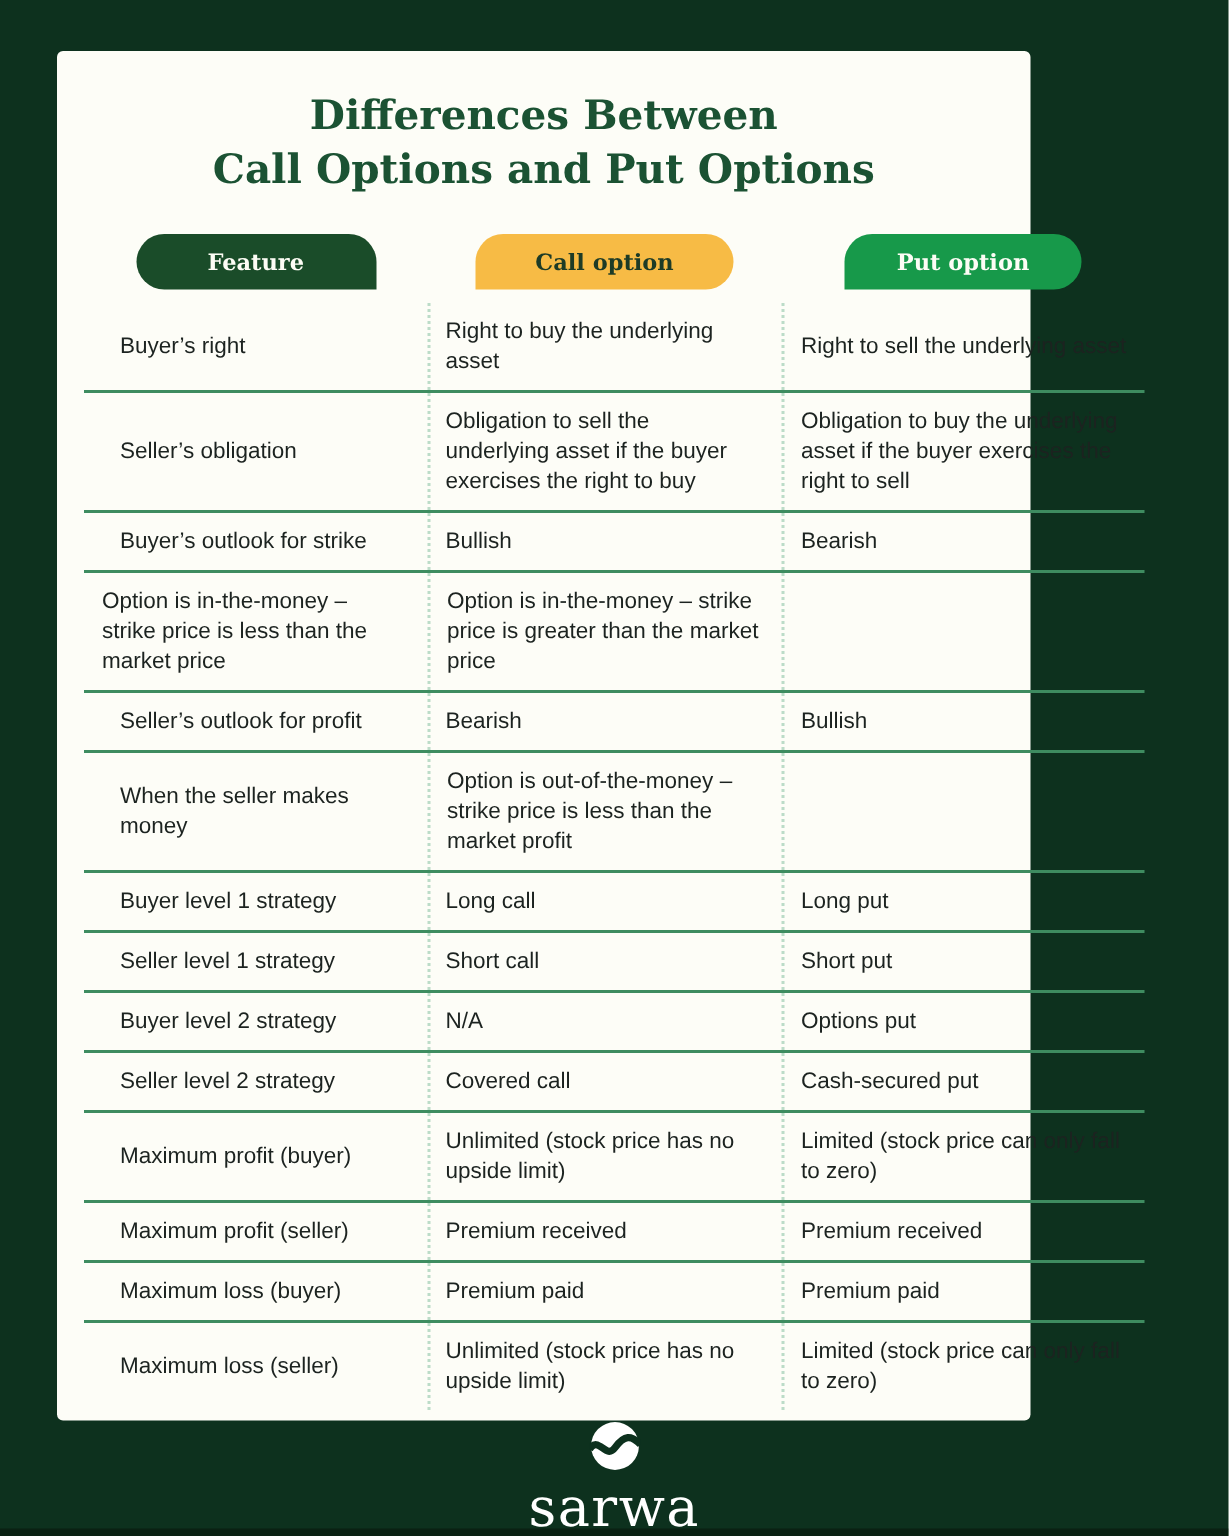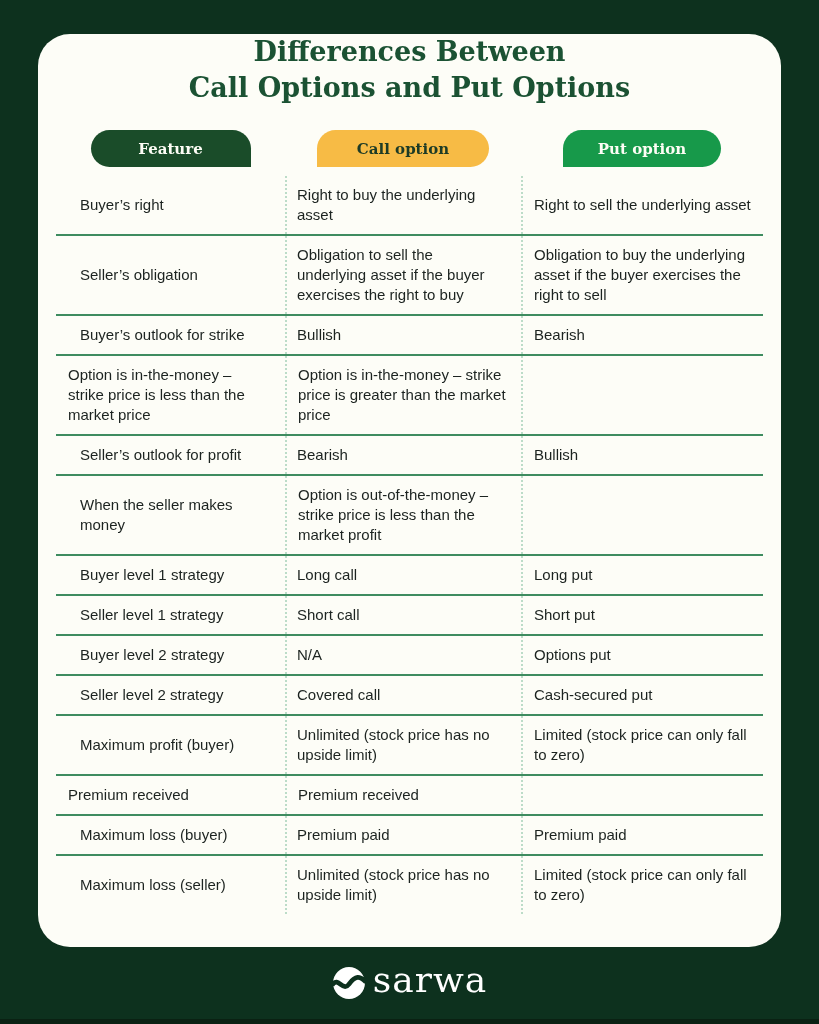--- a/index.html
+++ b/index.html
@@ -22,23 +22,24 @@
   html,body{width:819px;height:1024px;}
   body{
     position:relative;
     background:var(--outer-bg);
     font-family:"Liberation Sans", sans-serif;
     overflow:hidden;
   }
   .card{
     position:absolute;
     left:38px; top:34px;
-    width:743px; height:913px;
+    width:649px; height:913px;
     background:var(--card-bg);
-    border-radius:32px;
+    border-radius:4px;
+    padding-top:26px;
   }
   .title{
     text-align:center;
     font-family:"DejaVu Serif", serif;
     font-weight:bold;
     font-size:27px;
     line-height:36px;
     color:var(--title-green);
   }
   .pill-row{
@@ -100,22 +101,23 @@
     line-height:20px;
     color:var(--body-text);
   }
   .feature-cell{padding-left:24px;padding-right:8px;}
   .call-cell{padding-left:12px;padding-right:16px;}
   .put-cell{padding-left:13px;padding-right:10px;}
   .footer{
     position:absolute;
     left:0; top:947px;
     width:819px; height:72px;
-    display:flex;align-items:center;justify-content:center;
+    display:flex;align-items:center;
     gap:7px;
+    flex-direction:column;
   }
   .logo-mark{display:flex;align-items:center;}
   .wordmark{
     font-family:"DejaVu Serif", serif;
     font-size:36px;
     color:var(--footer-text);
     letter-spacing:1px;
     line-height:1;
     padding-bottom:6px;
   }
@@ -209,20 +211,21 @@
     <div class="cell put-cell">Cash-secured put</div>
   </div>
 
   <div class="row">
     <div class="cell feature-cell">Maximum profit (buyer)</div>
     <div class="cell call-cell">Unlimited (stock price has no upside limit)</div>
     <div class="cell put-cell">Limited (stock price can only fall to zero)</div>
   </div>
 
   <div class="row">
+    <div class="cell feature-cell">Maximum profit (seller)</div>
     <div class="cell call-cell">Premium received</div>
     <div class="cell put-cell">Premium received</div>
   </div>
 
   <div class="row">
     <div class="cell feature-cell">Maximum loss (buyer)</div>
     <div class="cell call-cell">Premium paid</div>
     <div class="cell put-cell">Premium paid</div>
   </div>
 

